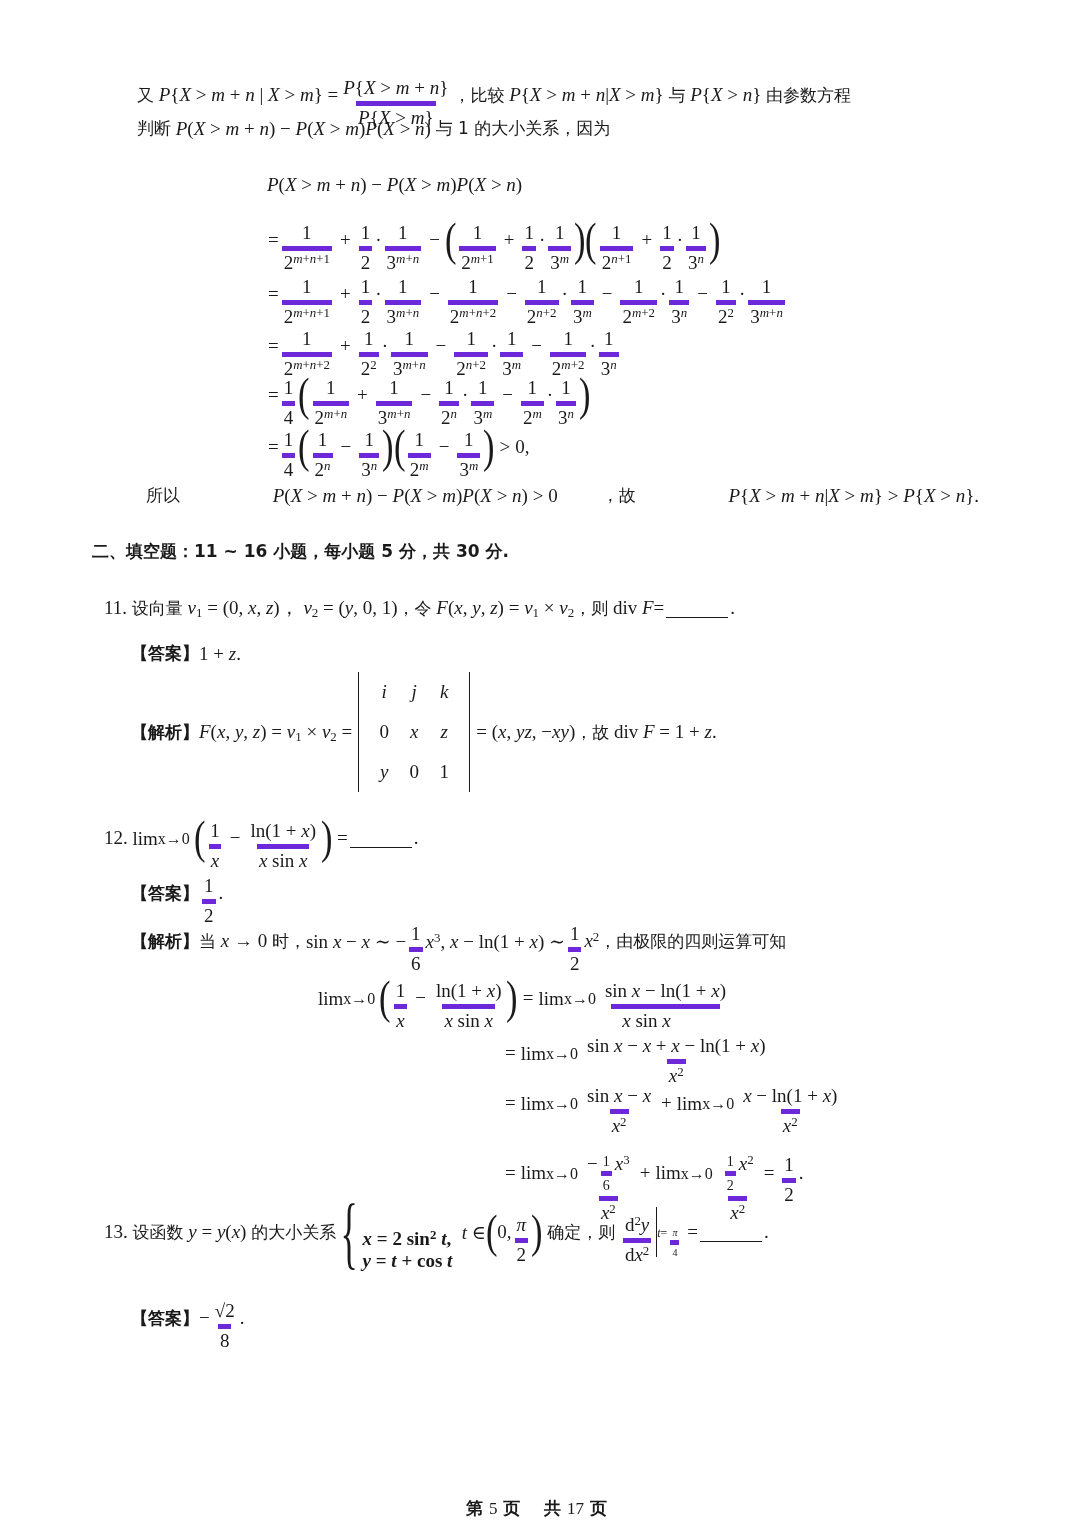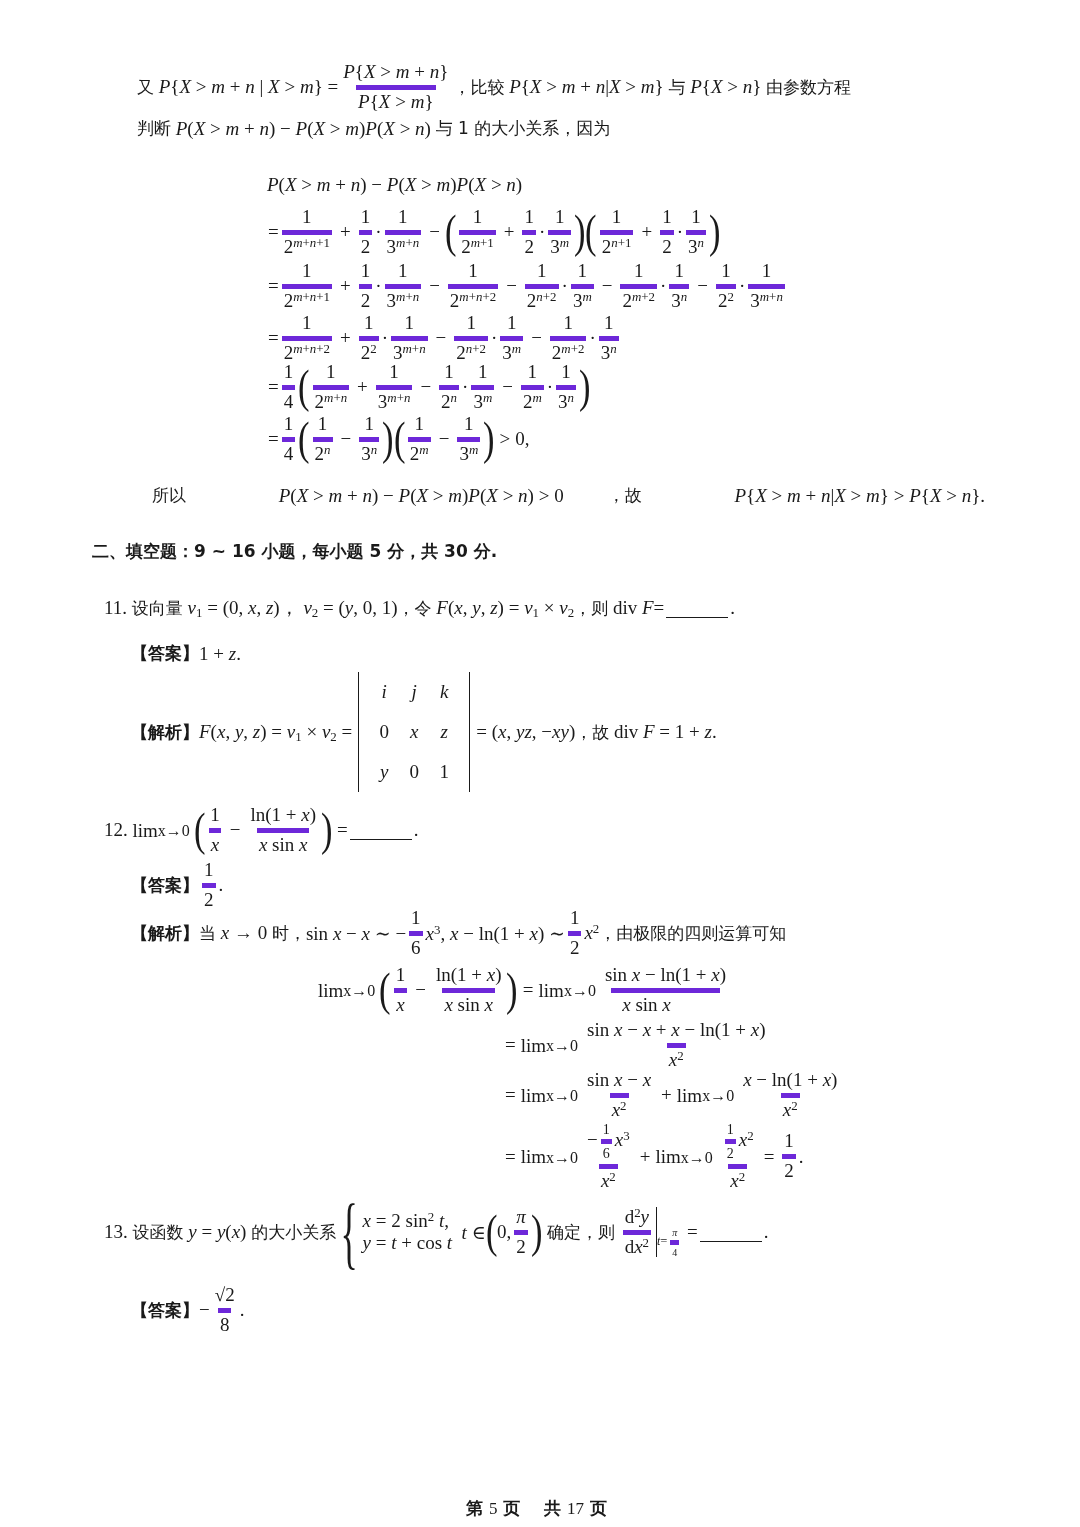--- a/index.html
+++ b/index.html
@@ -2,36 +2,36 @@
 <html><head>
 <meta charset="utf-8">
 <style>
   html, body { margin:0; padding:0; background:#ffffff; }
   body { width:1080px; height:1527px; position:relative; overflow:hidden;
          font-family:"Liberation Serif","DejaVu Serif",serif; color:#1a1a1a; font-size:19px; }
   .abs { position:absolute; white-space:nowrap; }
   i, .it { font-style:italic; }
   .row { display:flex; align-items:center; }
   .frac { display:inline-flex; flex-direction:column; align-items:center; vertical-align:middle; margin:0 3px; line-height:1.1; }
-  .frac .num { padding:0 2px 2px; }
+  .frac .num { padding:0 2px 2px;margin-top:16px; }
   .frac .den { border-top:5px solid #6d28d9; padding:2px 2px 0; }
   .frac.small { font-size:14px; }
   sup { font-size:0.68em; vertical-align:0.5em; line-height:0; }
   sub { font-size:0.68em; vertical-align:-0.25em; line-height:0; }
   .op { margin:0 5px; }
   .paren { font-size:46px; line-height:1; font-weight:200; transform:scaleX(0.75); display:inline-block; vertical-align:middle; margin:0 -2px; }
   .lim { display:inline-flex; align-items:center; vertical-align:middle; line-height:1; margin-right:4px; }
   .lim .sub { font-size:16px; margin-top:2px; }
   .blank { display:inline-block; width:62px; border-bottom:1px solid #1a1a1a; margin:0 2px; height:18px; vertical-align:baseline; }
   .bold { font-weight:bold; font-family:"DejaVu Sans","Liberation Sans",sans-serif; font-size:17px; }
   .cjk { font-family:"DejaVu Sans","Liberation Sans",sans-serif; font-size:17px; }
   .det { display:inline-grid; grid-template-columns:repeat(3,30px); grid-template-rows:repeat(3,40px); align-items:center; justify-items:center;
          border-left:1.3px solid #1a1a1a; border-right:1.3px solid #1a1a1a; padding:0 10px; margin:0 6px; vertical-align:middle; height:120px; }
   .brace { font-size:80px; line-height:1; font-weight:100; transform:scaleX(0.45); display:inline-block; margin:0 -6px; }
-  .sys { display:inline-flex; flex-direction:column; justify-content:center; height:80px; vertical-align:middle; }
+  .sys { display:inline-flex; flex-direction:column; justify-content:flex-end; height:80px; vertical-align:middle;font-weight:bold; }
   .evalbar { display:inline-block; border-right:1px solid #1a1a1a; height:50px; vertical-align:middle; margin-left:2px; }
   .footer { font-family:"DejaVu Sans","Liberation Sans",sans-serif; font-weight:bold; font-size:17px; }
 </style>
 </head>
 <body>
 
 <div class="abs row" style="left:137px; top:62px;">
   <span class="cjk">又</span>&nbsp;
   <span><i>P</i>{<i>X</i> &gt; <i>m</i> + <i>n</i> | <i>X</i> &gt; <i>m</i>} =</span>
   <span class="frac">
@@ -248,28 +248,28 @@
   <span class="op">−</span>
   <span class="frac">
       <span class="num">1</span>
       <span class="den">3<sup><i>m</i></sup></span>
     </span>
   <span class="paren">)</span>
   <span class="op">&gt;</span>
     <span>0,</span>
 </div>
 
-<div class="abs row" style="left:152px; top:484px;gap:44px;">
+<div class="abs row" style="left:146px; top:484px;gap:44px;">
   <span class="cjk">所以</span>&nbsp;
   <span><i>P</i>(<i>X</i> &gt; <i>m</i> + <i>n</i>) − <i>P</i>(<i>X</i> &gt; <i>m</i>)<i>P</i>(<i>X</i> &gt; <i>n</i>) &gt; 0</span>
   <span class="cjk">，故</span>&nbsp;
   <span><i>P</i>{<i>X</i> &gt; <i>m</i> + <i>n</i>|<i>X</i> &gt; <i>m</i>} &gt; <i>P</i>{<i>X</i> &gt; <i>n</i>}.</span>
 </div>
 
-<div class="abs bold" style="left:92px; top:540px;">二、填空题：9 ~ 16 小题，每小题 5 分，共 30 分.</div>
+<div class="abs bold" style="left:92px; top:540px;">二、填空题：11 ~ 16 小题，每小题 5 分，共 30 分.</div>
 
 <div class="abs row" style="left:104px; top:595px;">
   <span>11.</span>&nbsp;
   <span class="cjk">设向量</span>&nbsp;
   <span><i>v</i><sub>1</sub> = (0, <i>x</i>, <i>z</i>)，&nbsp;<i>v</i><sub>2</sub> = (<i>y</i>, 0, 1)</span>
   <span class="cjk">，令</span>&nbsp;
   <span><i>F</i>(<i>x</i>, <i>y</i>, <i>z</i>) = <i>v</i><sub>1</sub> × <i>v</i><sub>2</sub></span>
   <span class="cjk">，则</span>&nbsp;
   <span>div <i>F</i>=</span><span class="blank"></span><span>.</span>
 </div>

